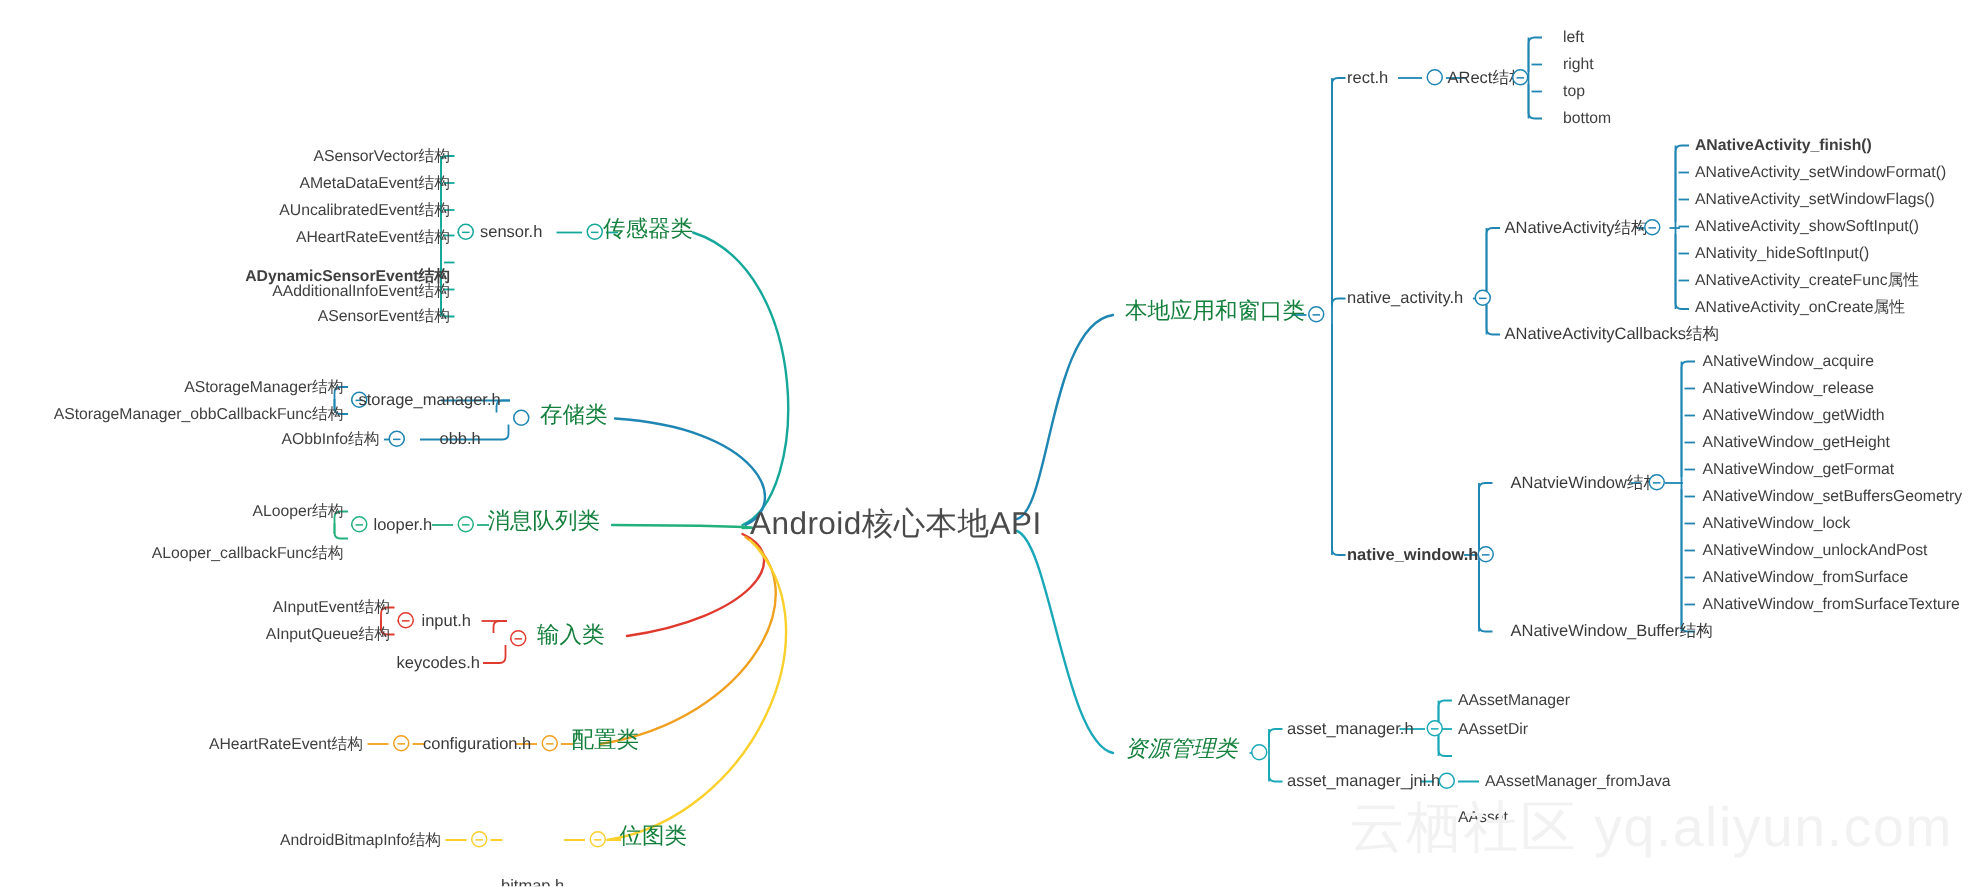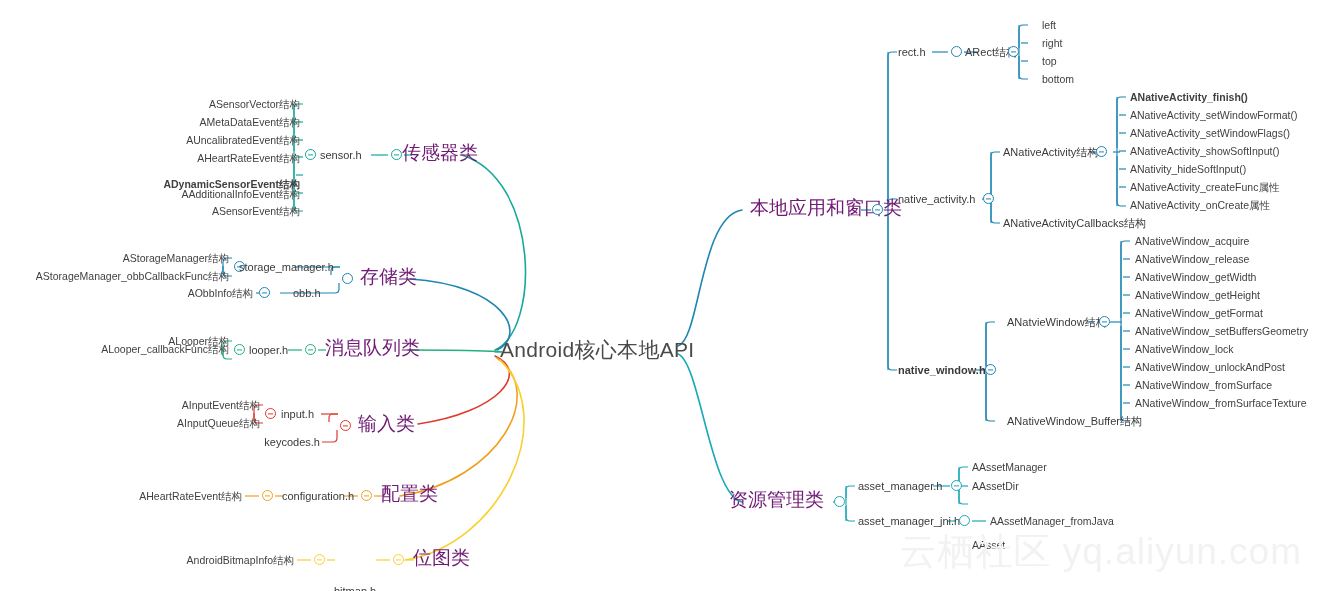--- a/index.html
+++ b/index.html
@@ -23,21 +23,21 @@
   }
   .lbl {
     position: absolute;
     white-space: nowrap;
     color: #3b3b3b;
     font-size: 10.5px;
     line-height: 12px;
   }
   .lbl.leaf { font-size: 10.5px; color: #3f3f3f; }
   .lbl.mid  { font-size: 11px;   color: #3a3a3a; }
-  .lbl.cat  { font-size: 19px;   color: #701a75; }
+  .lbl.cat  { font-size: 15px;   color: #15803d; }
   .lbl.root {
     font-size: 21px;
     color: #4a4a4a;
     letter-spacing: .3px;
   }
   .lbl.r-al { transform: translateX(-100%); }
   .toggle {
     position: absolute;
     width: 11px; height: 11px;
     border-radius: 50%;
@@ -267,21 +267,21 @@
   <div class="lbl mid" style="left:239px; top:261px;">storage_manager.h</div>
   <div class="lbl leaf r-al" style="left:253px; top:287px;">AObbInfo结构</div>
   <div class="toggle c-blue" style="left:259px; top:287px;">
       <i></i>
     </div>
   <div class="lbl mid" style="left:293px; top:287px;">obb.h</div>
   <div class="toggle c-blue empty" style="left:342px; top:273px;"></div>
   <div class="lbl cat" style="left:360px; top:271px;">存储类</div>
 
   <div class="lbl leaf r-al" style="left:229px; top:335px;">ALooper结构</div>
-  <div class="lbl leaf r-al" style="left:229px; top:343px;">ALooper_callbackFunc结构</div>
+  <div class="lbl leaf r-al" style="left:229px; top:363px;">ALooper_callbackFunc结构</div>
   <div class="toggle c-green" style="left:234px; top:344px;">
       <i></i>
     </div>
   <div class="lbl mid" style="left:249px; top:344px;">looper.h</div>
   <div class="toggle c-green" style="left:305px; top:344px;">
       <i></i>
     </div>
   <div class="lbl cat" style="left:325px; top:342px;">消息队列类</div>
 
   <div class="lbl leaf r-al" style="left:260px; top:399px;">AInputEvent结构</div>
@@ -362,21 +362,21 @@
   <div class="lbl leaf" style="left:1135px; top:253px;">ANativeWindow_release</div>
   <div class="lbl leaf" style="left:1135px; top:271px;">ANativeWindow_getWidth</div>
   <div class="lbl leaf" style="left:1135px; top:289px;">ANativeWindow_getHeight</div>
   <div class="lbl leaf" style="left:1135px; top:307px;">ANativeWindow_getFormat</div>
   <div class="lbl leaf" style="left:1135px; top:325px;">ANativeWindow_setBuffersGeometry</div>
   <div class="lbl leaf" style="left:1135px; top:343px;">ANativeWindow_lock</div>
   <div class="lbl leaf" style="left:1135px; top:361px;">ANativeWindow_unlockAndPost</div>
   <div class="lbl leaf" style="left:1135px; top:379px;">ANativeWindow_fromSurface</div>
   <div class="lbl leaf" style="left:1135px; top:397px;">ANativeWindow_fromSurfaceTexture</div>
 
-  <div class="lbl cat" style="left:729px; top:494px;">资源管理类</div>
+  <div class="lbl cat" style="left:750px; top:494px;font-style:italic;">资源管理类</div>
   <div class="toggle c-cyan empty" style="left:834px; top:496px;"></div>
   <div class="lbl mid" style="left:858px; top:480px;">asset_manager.h</div>
   <div class="toggle c-cyan" style="left:951px; top:480px;">
       <i></i>
     </div>
   <div class="lbl mid" style="left:858px; top:515px;">asset_manager_jni.h</div>
   <div class="toggle c-cyan empty" style="left:959px; top:515px;"></div>
   <div class="lbl leaf" style="left:972px; top:461px;">AAssetManager</div>
   <div class="lbl leaf" style="left:972px; top:480px;">AAssetDir</div>
   <div class="lbl leaf" style="left:972px; top:498px;margin-top:41px;">AAsset</div>

